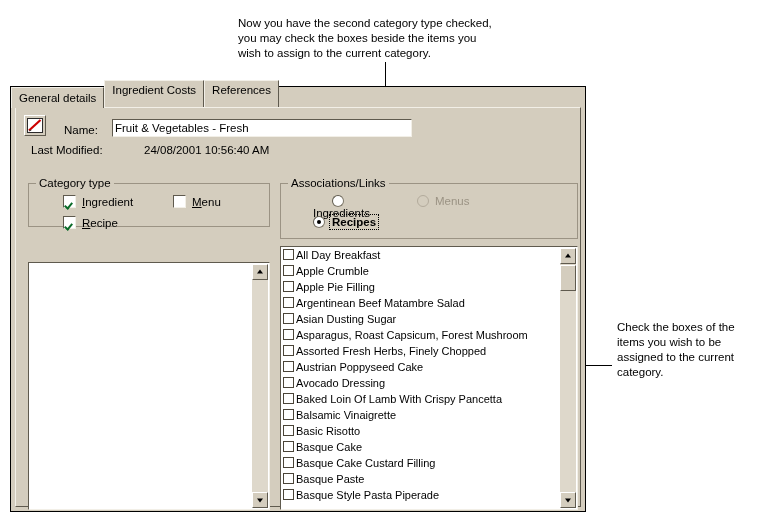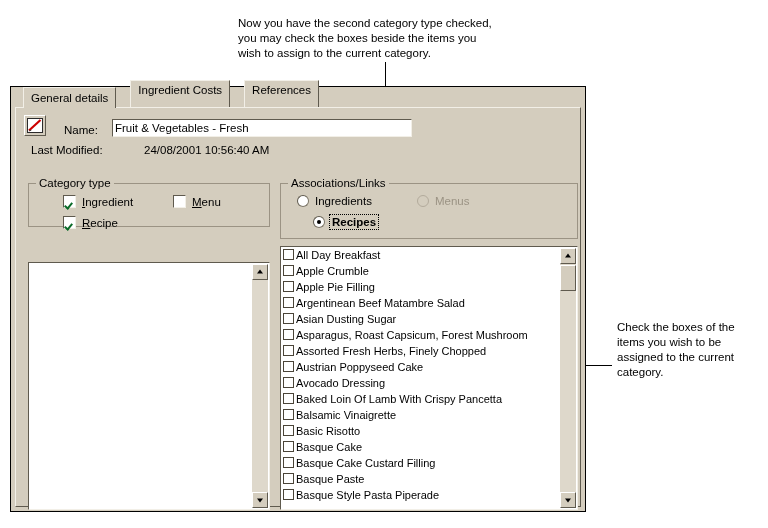--- a/index.html
+++ b/index.html
@@ -48,23 +48,22 @@
 
   
   #tab-strip {
     position: absolute;
     left: 0px;
     top: 0px;
     height: 21px;
     width: 100%;
     display: flex;
     align-items: flex-end;
-    padding-left: 12px;
-    box-sizing: border-box;
-    gap: 14px;
+    padding-left: 0;
+    box-sizing: border-box;
   }
   .tab {
     height: 28px;
     line-height: 19px;
     padding: 0 7px;
     font-size: 11.5px;
     background: #d4cdbe;
     border-left: 1px solid #f2efe7;
     border-top: 1px solid #f2efe7;
     border-right: 1px solid #5f5a4e;
@@ -403,21 +402,21 @@
 
       <div class="control-row" style="left:34px; top:32px;">
         <span class="win-checkbox checked"></span>
         <span><span class="mnemonic">R</span>ecipe</span>
       </div>
     </div>
 
     <div class="groupbox" id="associations-group">
       <div class="groupbox-title">Associations/Links</div>
 
-      <div class="control-row" style="left:16px; top:11px;">
+      <div class="control-row" style="left:32px; top:11px;flex-direction:column;">
         <span class="win-radio"></span>
         <span>Ingredients</span>
       </div>
 
       <div class="control-row" style="left:136px; top:11px;">
         <span class="win-radio disabled"></span>
         <span class="label-disabled">Menus</span>
       </div>
 
       <div class="control-row" style="left:32px; top:32px;">

